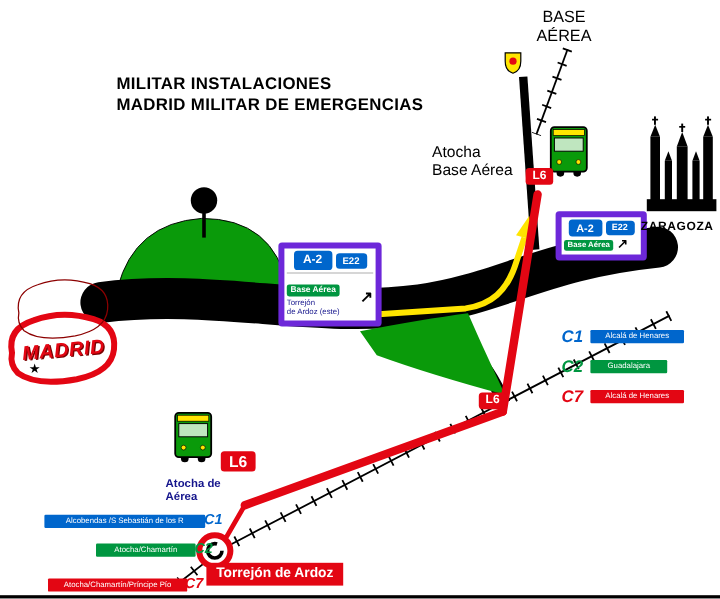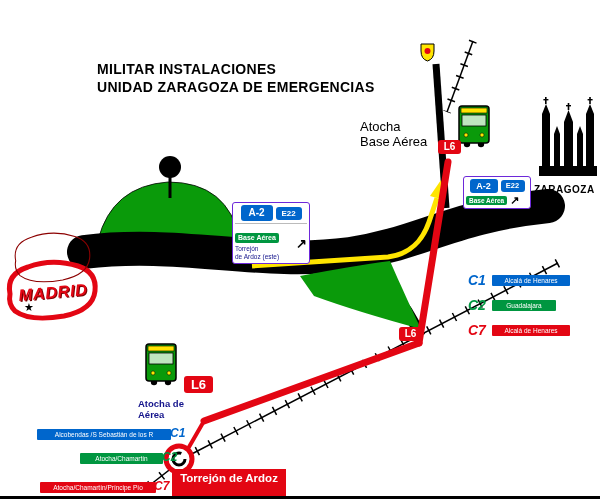--- a/index.html
+++ b/index.html
@@ -6,21 +6,21 @@
   .stage{position:relative;width:600px;height:499px;background:#fff;overflow:hidden;
          font-family:"Liberation Sans",sans-serif;color:#000;}
   .abs{position:absolute;}
   svg{position:absolute;left:0;top:0;}
   .title{font-size:14px;font-weight:bold;letter-spacing:.3px;line-height:1.3;}
   .place{font-size:13px;line-height:1.15;font-weight:bold;}
   .place.light{font-weight:normal;}
   .l6{position:absolute;background:#e30613;color:#fff;font-weight:bold;text-align:center;border-radius:3px;}
   .l6.small{width:23px;height:14px;font-size:10px;line-height:14px;}
   .l6.big{width:29px;height:17px;font-size:13px;line-height:17px;}
-  .sign{position:absolute;background:#fff;border:1px solid #6d28d9;border-radius:3px;padding:2px;}
+  .sign{position:absolute;background:#fff;border:5px solid #6d28d9;border-radius:3px;padding:2px;}
   .sign-row{display:flex;gap:3px;align-items:center;justify-content:center;}
   .pill-road{background:#0066cc;color:#fff;font-weight:bold;border-radius:3px;display:inline-block;text-align:center;}
   .pill-exit{background:#009640;color:#fff;font-weight:bold;border-radius:2px;display:inline-block;text-align:center;
              font-size:7px;line-height:10px;padding:0 3px;}
   .sign-detail{font-size:6.5px;line-height:1.25;color:#14148c;margin-top:1px;}
   .sign-arrow{font-size:13px;line-height:1;color:#000;font-weight:bold;}
   .bar{position:absolute;color:#fff;font-size:6.5px;line-height:11px;height:11px;text-align:center;
        white-space:nowrap;overflow:hidden;border-radius:1px;padding:0 2px;}
   .bar.blue{background:#0066cc}.bar.green{background:#009640}.bar.red{background:#e30613}
   .code{position:absolute;font-weight:bold;font-size:12px;font-style:italic;}
@@ -123,23 +123,27 @@
     </g>
 
     <g>
       <path d="M10 294 Q 6 274 28 267 Q 52 258 78 266 Q 97 272 95 291 Q 93 310 64 316 Q 30 322 15 311 Q 8 304 10 294 Z" fill="#fff" stroke="#e30613" stroke-width="5"></path>
       <path d="M10 294 Q 6 274 28 267 Q 52 258 78 266 Q 97 272 95 291 Q 93 310 64 316 Q 30 322 15 311 Q 8 304 10 294 Z" transform="translate(7,5) scale(0.87)" fill="none" stroke="#8c0000" stroke-width="1.2"></path>
     </g>
   </svg>
 
   <div class="abs title" style="left:97px;top:60px;">
     <div>MILITAR INSTALACIONES</div>
-    <div>UNIDAD ZARAGOZA DE EMERGENCIAS</div>
-  </div>
-
+    <div>MADRID MILITAR DE EMERGENCIAS</div>
+  </div>
+
+  <div class="abs place" style="left:438px;top:6px;width:64px;text-align:center;font-weight:normal;font-size:13.5px;">
+    <div>BASE</div>
+    <div>AÉREA</div>
+  </div>
 
   <div class="abs place light" style="left:360px;top:120px;">
     <div>Atocha</div>
     <div>Base Aérea</div>
   </div>
 
   <div class="l6 small" style="left:438px;top:140px;">L6</div>
   <div class="l6 small" style="left:399px;top:327px;">L6</div>
   <div class="l6 big" style="left:184px;top:376px;">L6</div>
 
@@ -192,16 +196,16 @@
 
   <div>
     <div class="bar blue" style="left:37px;top:429px;width:130px;">Alcobendas /S Sebastián de los R</div>
     <div class="code blue abs" style="left:170px;top:426px;">C1</div>
     <div class="bar green" style="left:80px;top:453px;width:79px;">Atocha/Chamartín</div>
     <div class="code green abs" style="left:162px;top:450px;">C2</div>
     <div class="bar red" style="left:40px;top:482px;width:112px;">Atocha/Chamartín/Príncipe Pío</div>
     <div class="code red abs" style="left:154px;top:479px;">C7</div>
   </div>
 
-  <div class="banner" style="left:172px;top:469px;width:114px;height:29px;">Torrejón de Ardoz</div>
+  <div class="banner" style="left:172px;top:469px;width:114px;height:19px;">Torrejón de Ardoz</div>
 
   <div class="botbar"></div>
 </div>
 
 </body></html>

